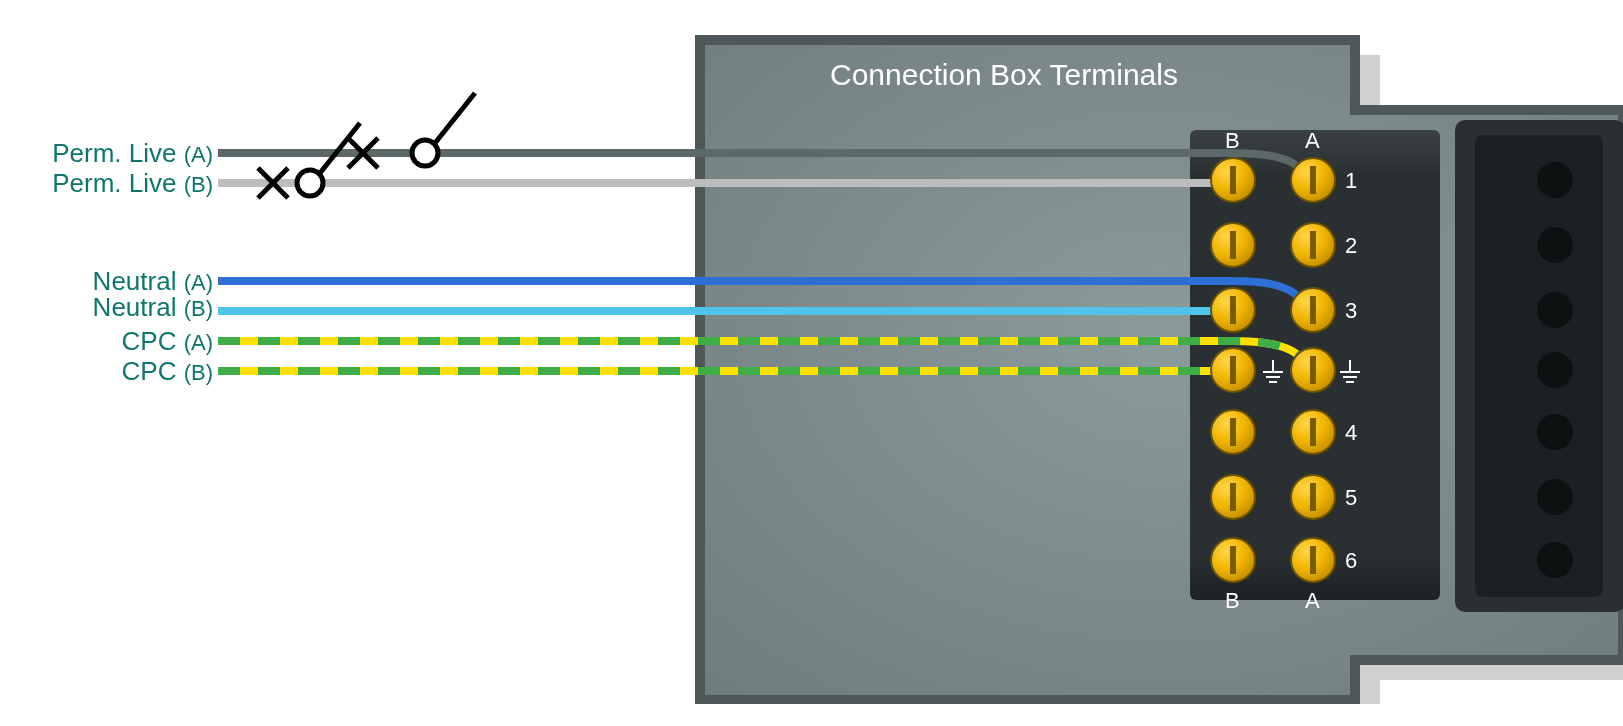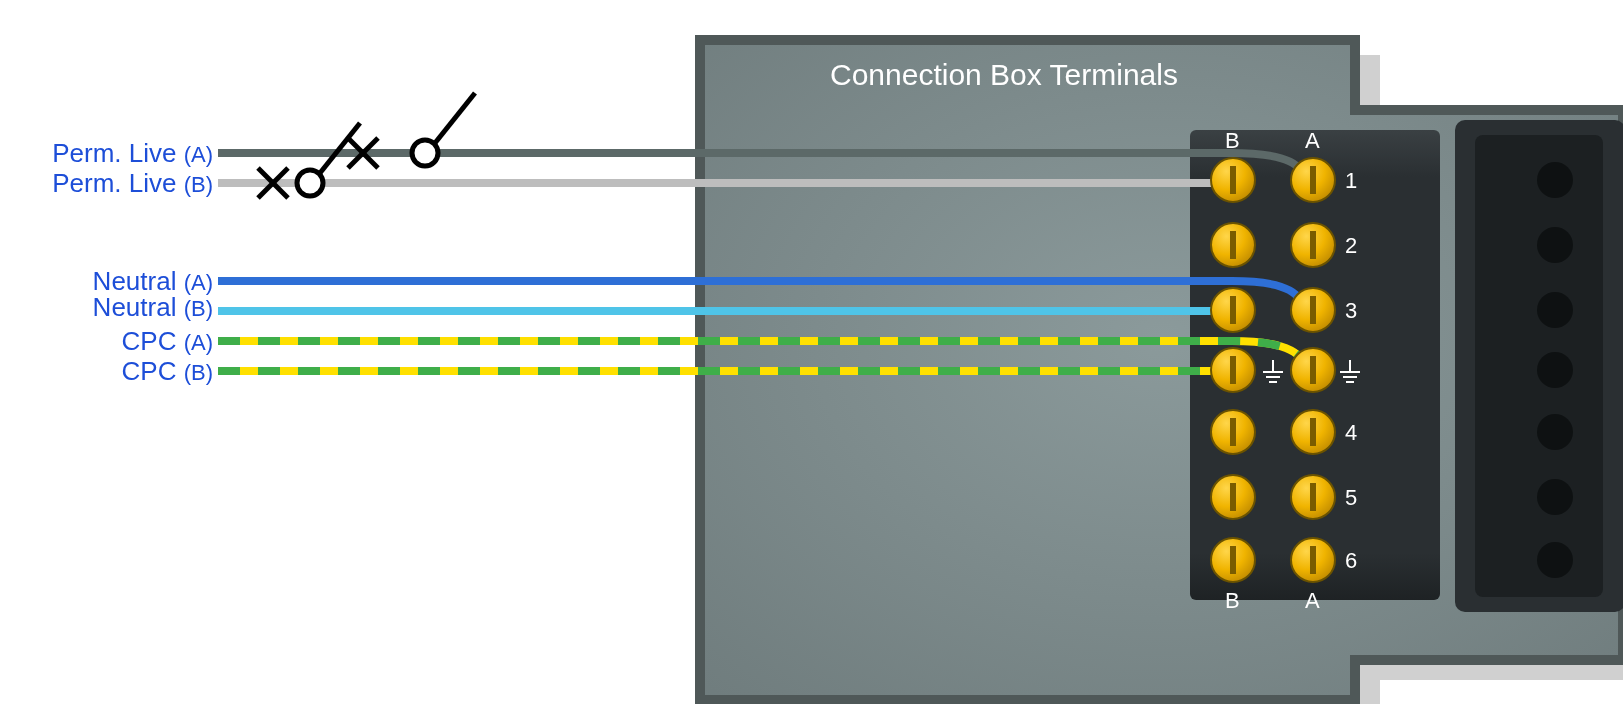--- a/index.html
+++ b/index.html
@@ -1,18 +1,18 @@
 <!DOCTYPE html>
 <html><head>
 <meta charset="utf-8">
 <style>
   html,body{margin:0;padding:0;background:#fff;font-family:Arial,Helvetica,sans-serif}
   .stage{position:relative;width:1623px;height:704px;overflow:hidden}
   svg{position:absolute;left:0;top:0}
-  .lbl{position:absolute;font-size:26px;color:#1d4ed8;white-space:nowrap}
+  .lbl{position:absolute;font-size:26px;color:#0f766e;white-space:nowrap}
   .lbl .paren{font-size:22px}
   .title{position:absolute;font-size:30px;color:#fff;font-weight:400}
   .tlabel{position:absolute;font-size:22px;color:#fff}
 </style>
 </head>
 <body>
 
 <div class="stage">
 <svg width="1623" height="726" viewBox="0 0 1623 726">
   <defs>

